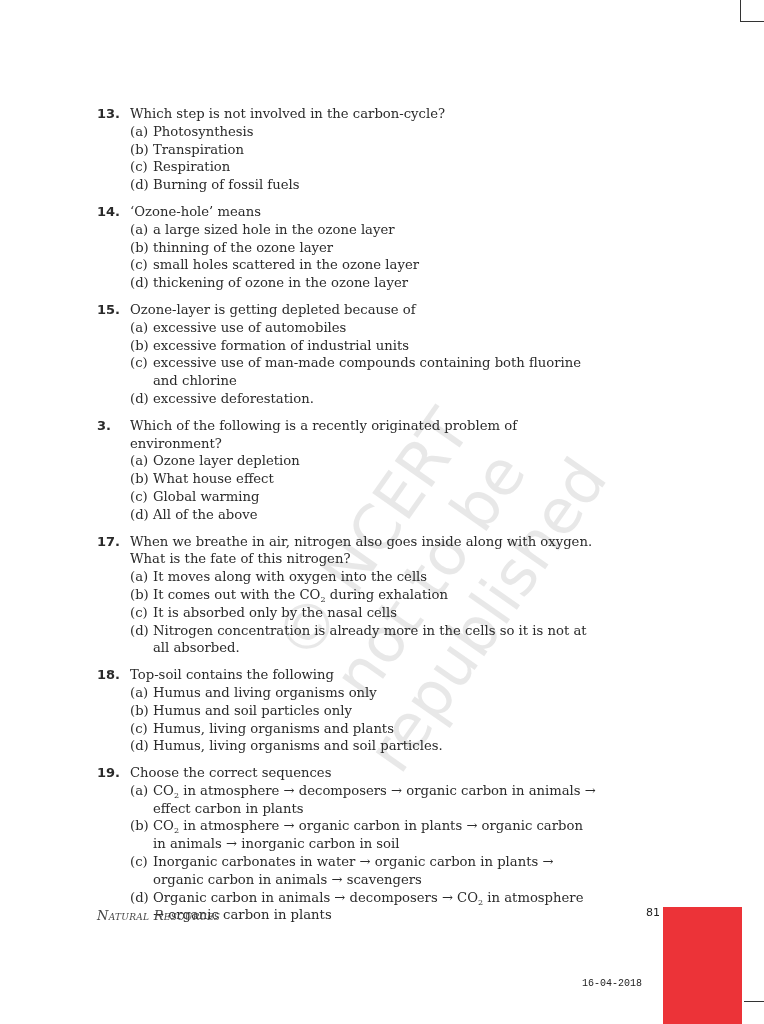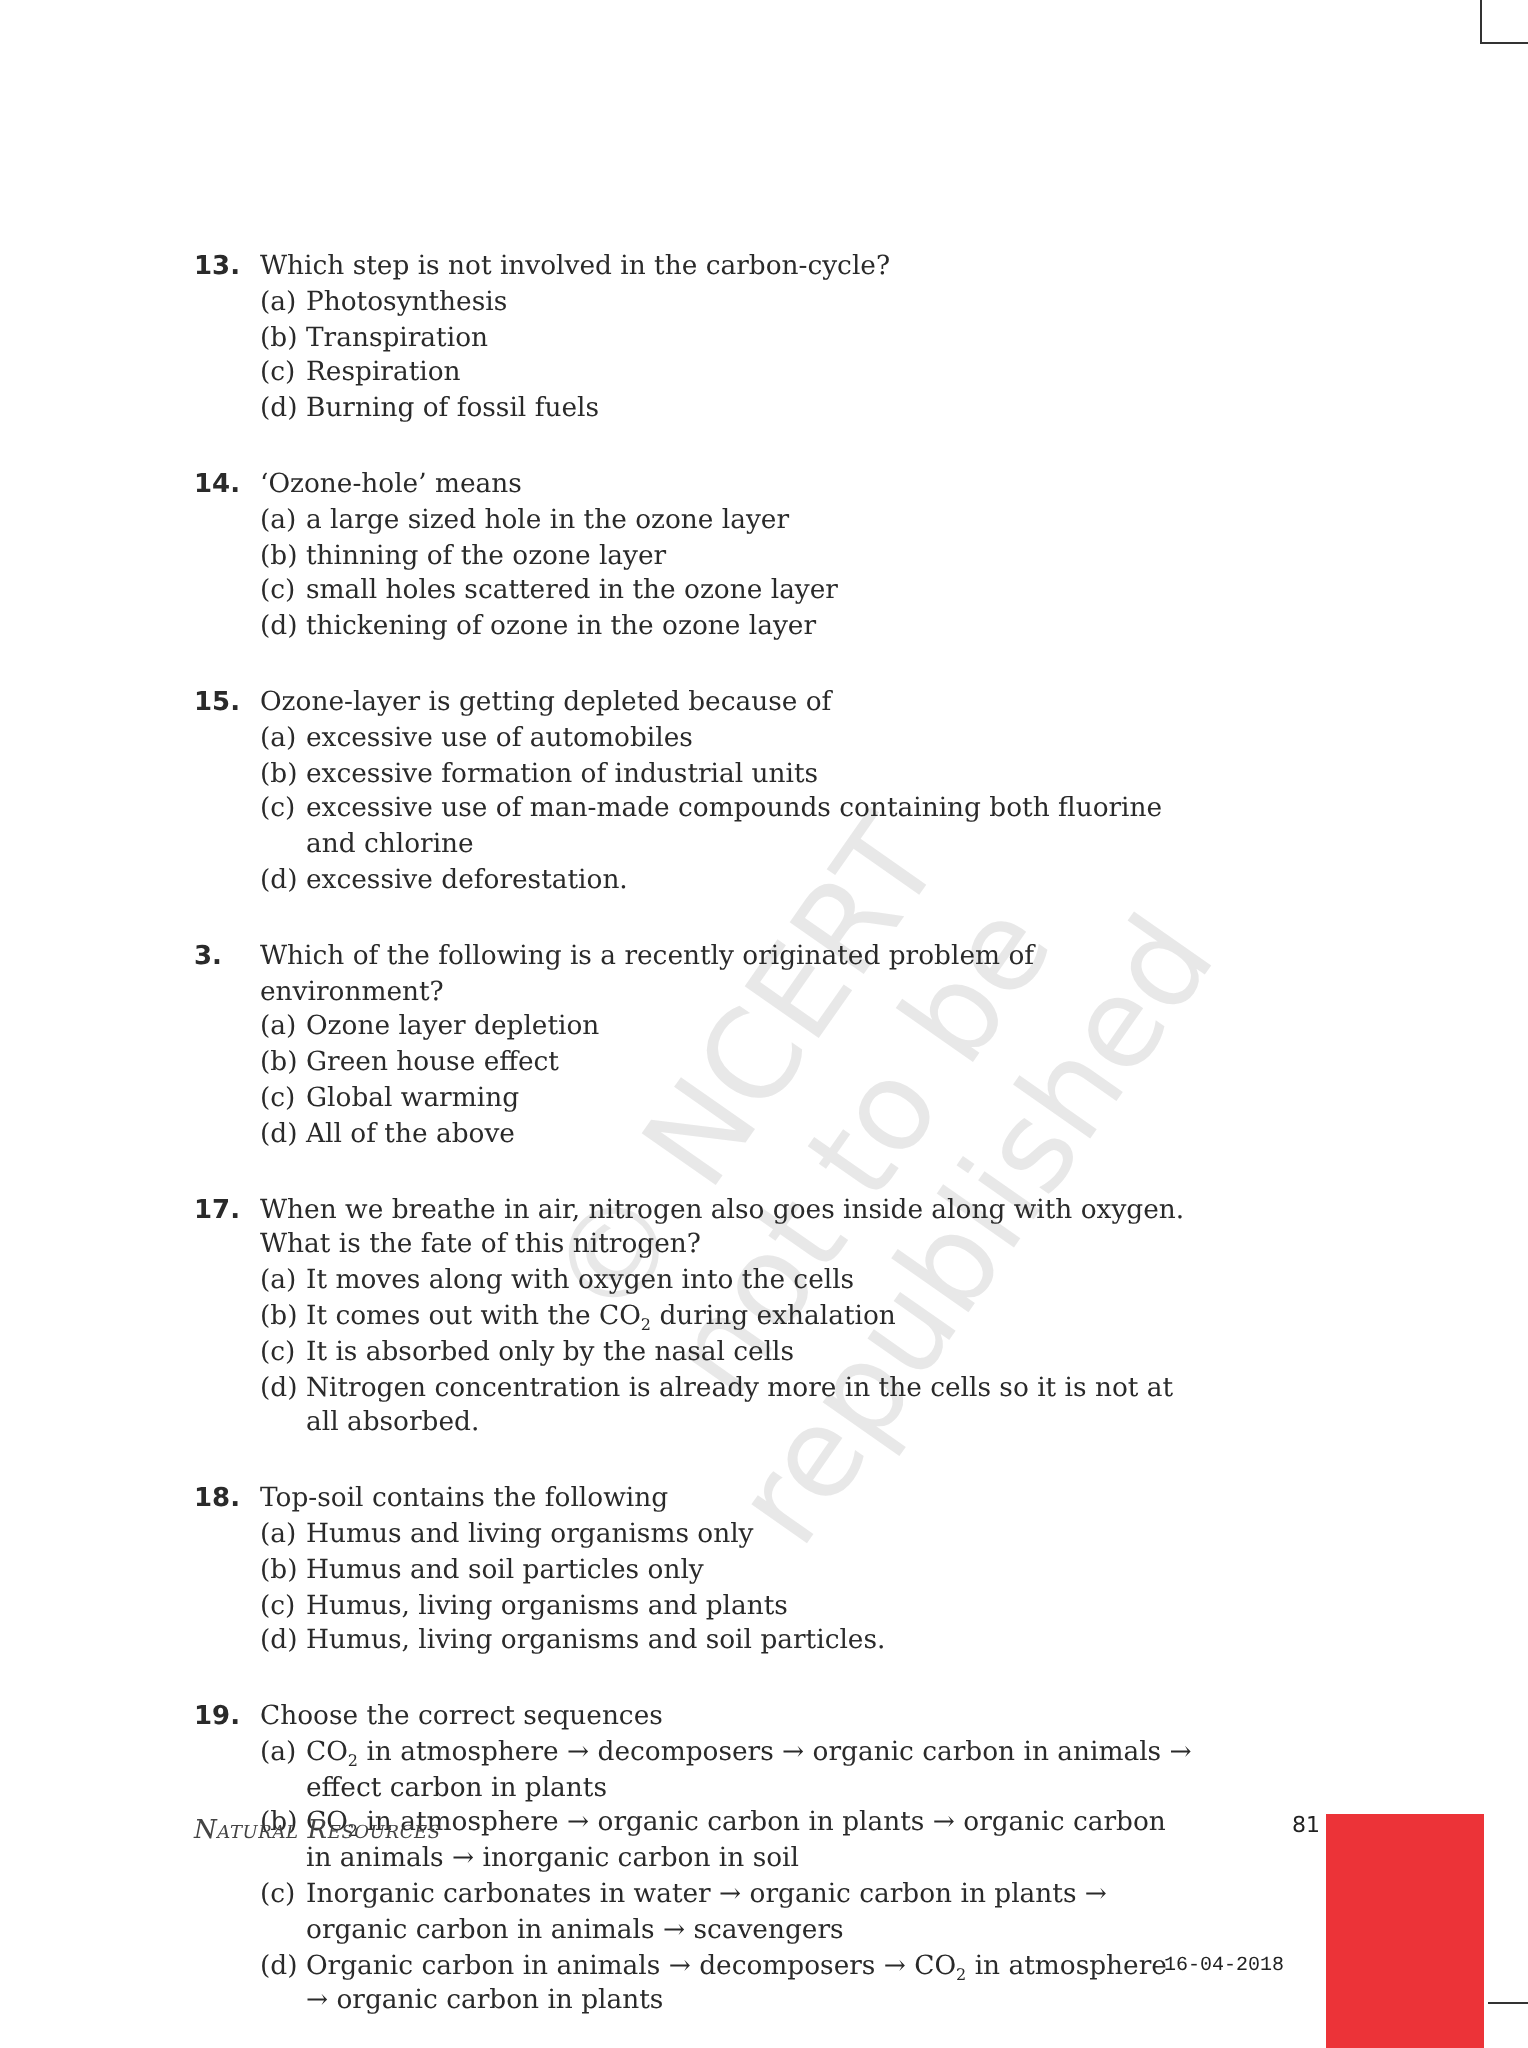--- a/index.html
+++ b/index.html
@@ -8,21 +8,21 @@
       background: #ffffff; color: #2a2a2a;
       font-family: "DejaVu Serif", "Liberation Serif", serif;
     }
     .crop-top { position: absolute; left: 740px; top: 0; width: 24px; height: 21px;
       border-left: 1.5px solid #333; border-bottom: 1.5px solid #333; }
     .crop-bottom { position: absolute; left: 744px; top: 1001px; width: 20px; height: 0;
       border-top: 1.5px solid #333; }
     .red-block { position: absolute; left: 663px; top: 907px; width: 79px; height: 117px; background: #ec3338; }
 
     .content { position: absolute; left: 97px; top: 105px; width: 500px; font-size: 13.2px; line-height: 17.8px; }
-    .q { position: relative; margin-bottom: 9px; margin-top: 20px; }
+    .q { position: relative; margin-bottom: 9px; }
     .q-num { position: absolute; left: 0; top: 0; font-weight: bold; font-family: "DejaVu Sans", sans-serif; font-size: 13px; }
     .q-text { margin-left: 33px; }
     .opts { margin-left: 33px; }
     .opt { position: relative; padding-left: 23px; }
     .opt-label { position: absolute; left: 0; top: 0; }
     sub { font-size: 8px; line-height: 0; vertical-align: -3px; }
 
     .footer-title { position: absolute; left: 97px; top: 908px; font-style: italic; font-size: 13px; letter-spacing: 0.3px; color: #444; font-variant: small-caps; }
     .page-num { position: absolute; left: 646px; top: 906px; font-weight: normal; font-family: "DejaVu Sans", sans-serif; font-size: 11px; color: #222; }
     .date-stamp { position: absolute; left: 582px; top: 978px; font-family: Liberation Mono, monospace; font-size: 10px; color: #222; }
@@ -77,21 +77,21 @@
       <div class="opt"><span class="opt-label">(c)</span><span>excessive use of man-made compounds containing both fluorine and chlorine</span></div>
       <div class="opt"><span class="opt-label">(d)</span><span>excessive deforestation.</span></div>
     </div>
   </div>
 
   <div class="q">
     <span class="q-num">3.</span>
     <div class="q-text">Which of the following is a recently originated problem of environment?</div>
     <div class="opts">
       <div class="opt"><span class="opt-label">(a)</span><span>Ozone layer depletion</span></div>
-      <div class="opt"><span class="opt-label">(b)</span><span>Green house effect</span></div>
+      <div class="opt"><span class="opt-label">(b)</span><span>What house effect</span></div>
       <div class="opt"><span class="opt-label">(c)</span><span>Global warming</span></div>
       <div class="opt"><span class="opt-label">(d)</span><span>All of the above</span></div>
     </div>
   </div>
 
   <div class="q">
     <span class="q-num">17.</span>
     <div class="q-text">When we breathe in air, nitrogen also goes inside along with oxygen. What is the fate of this nitrogen?</div>
     <div class="opts">
       <div class="opt"><span class="opt-label">(a)</span><span>It moves along with oxygen into the cells</span></div>

